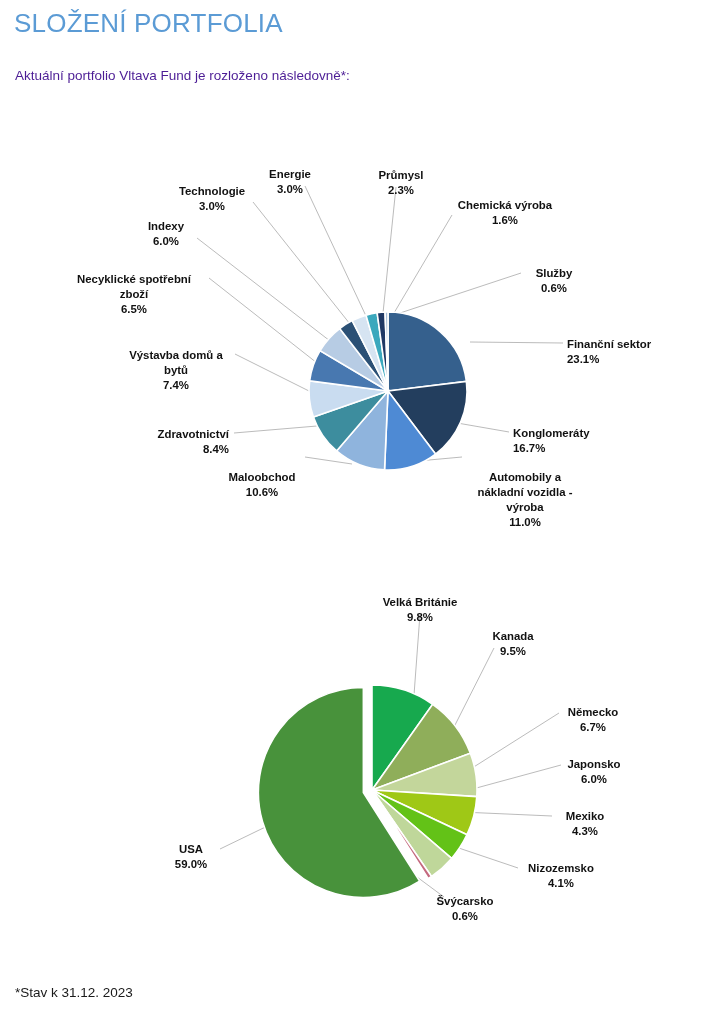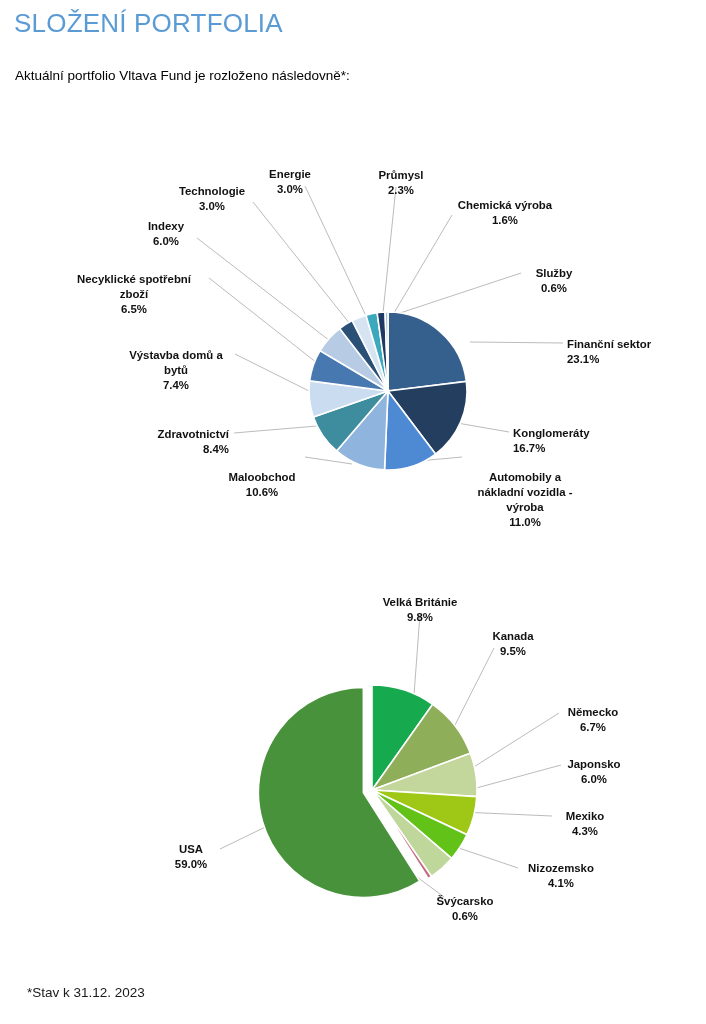--- a/index.html
+++ b/index.html
@@ -22,31 +22,30 @@
     font-weight: 400;
     letter-spacing: 0.2px;
     color: #5B9BD5;
     white-space: nowrap;
   }
   .intro-text {
     position: absolute;
     left: 15px; top: 68px;
     font-size: 13.5px;
     font-weight: 400;
-    color: #000000;
+    color: #4c1d95;
     white-space: nowrap;
   }
   .footnote {
     position: absolute;
     left: 15px; top: 985px;
     font-size: 13.5px;
     font-weight: 400;
     color: #1a1a1a;
     white-space: nowrap;
-    margin-left: 12px;
   }
   .chart-block { position: absolute; left: 0; }
   #chart-sectors { top: 120px; width: 706px; height: 420px; }
   #chart-countries { top: 560px; width: 706px; height: 400px; margin-left: 24px; }
   svg { display: block; overflow: visible; }
   .lbl {
     font-family: "Liberation Sans", sans-serif;
     font-size: 11.4px;
     font-weight: bold;
     fill: #111111;

